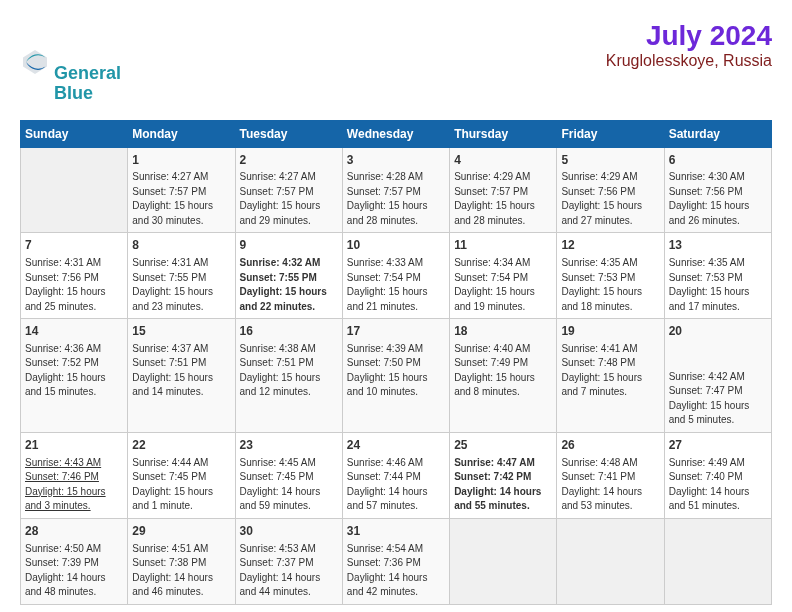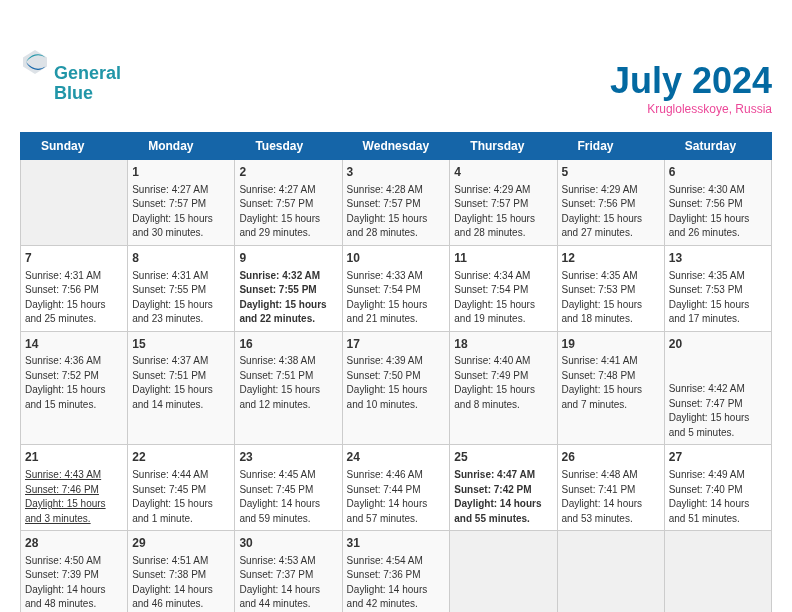--- a/index.html
+++ b/index.html
@@ -30,38 +30,37 @@
     }
     .logo-text span { color: #2196a8; }
     .logo-icon {
       width: 30px;
       height: 30px;
     }
     .title-block {
       text-align: right;
     }
     .month-year {
-      font-size: 36px;
+      font-size: 28px;
       font-weight: bold;
-      color: #0369a1;
-      margin-top: 40px;
+      color: #6d28d9;
     }
     .location {
-      font-size: 12px;
-      color: #ec4899;
+      font-size: 16px;
+      color: #7f1d1d;
     }
     table {
       width: 100%;
       border-collapse: collapse;
       font-size: 11px;
     }
     thead tr th {
       background: #1565a8;
       color: #fff;
-      padding: 6px 20px;
+      padding: 6px 4px;
       text-align: left;
       font-size: 12px;
       font-weight: bold;
       border: 1px solid #1565a8;
     }
     tbody tr td {
       border: 1px solid #ccc;
       vertical-align: top;
       padding: 4px;
       width: 107px;

